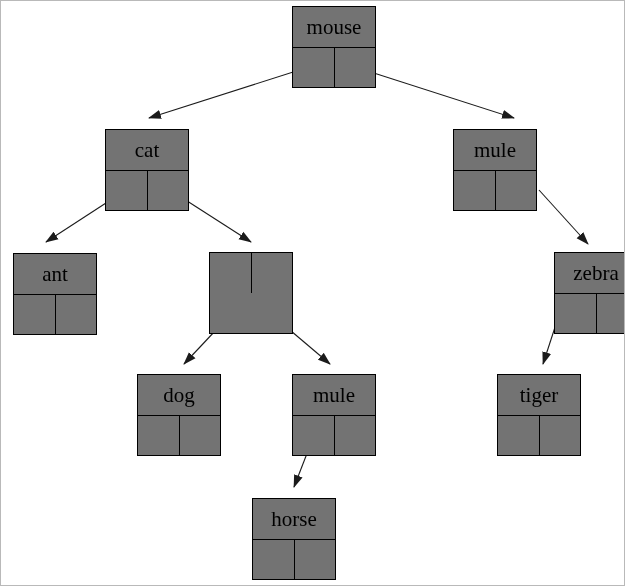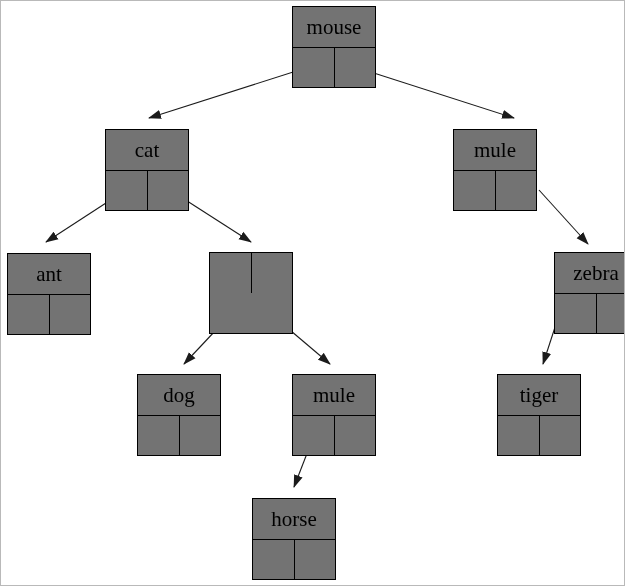--- a/index.html
+++ b/index.html
@@ -82,21 +82,21 @@
   </div>
 
   <div class="node" style="left:452px; top:128px;">
     <div class="label">mule</div>
     <div class="cells">
       <div class="cell left"></div>
       <div class="cell"></div>
     </div>
   </div>
 
-  <div class="node" style="left:6px; top:252px;">
+  <div class="node" style="left:12px; top:252px;">
     <div class="label">ant</div>
     <div class="cells">
       <div class="cell left"></div>
       <div class="cell"></div>
     </div>
   </div>
 
   <div class="node" style="left:208px; top:251px;">
     <div class="cells">
       <div class="cell left"></div>

